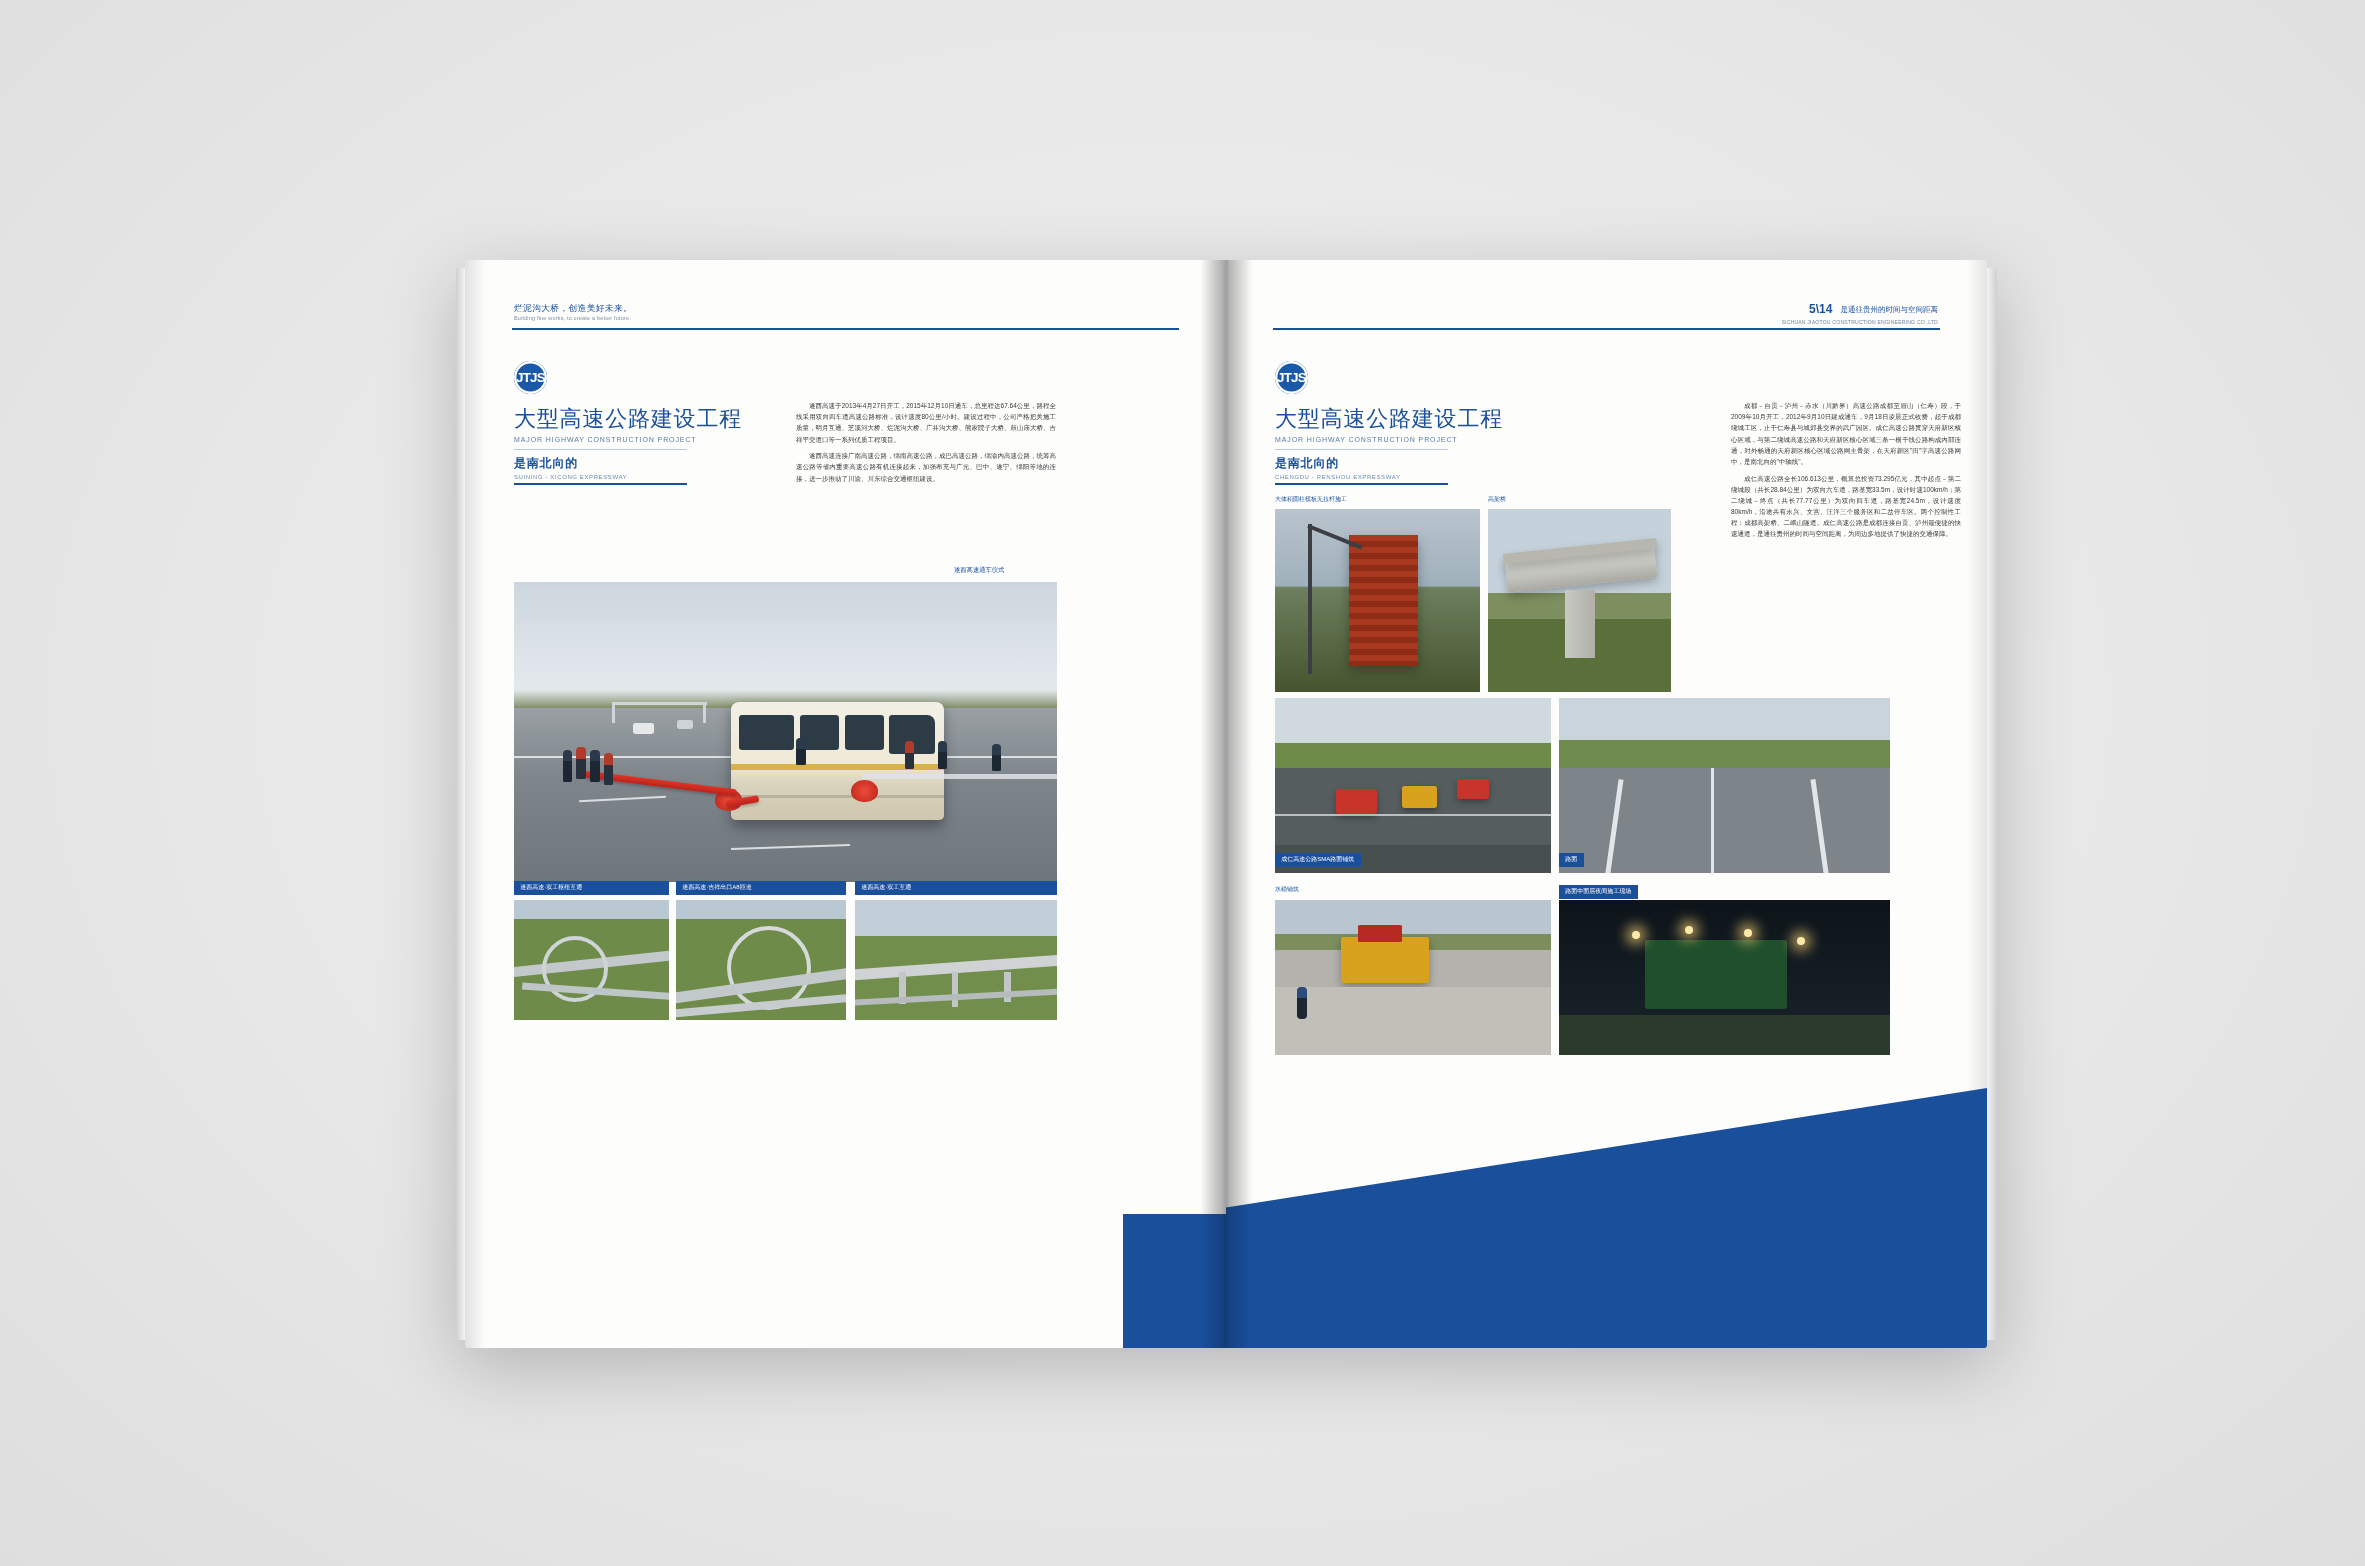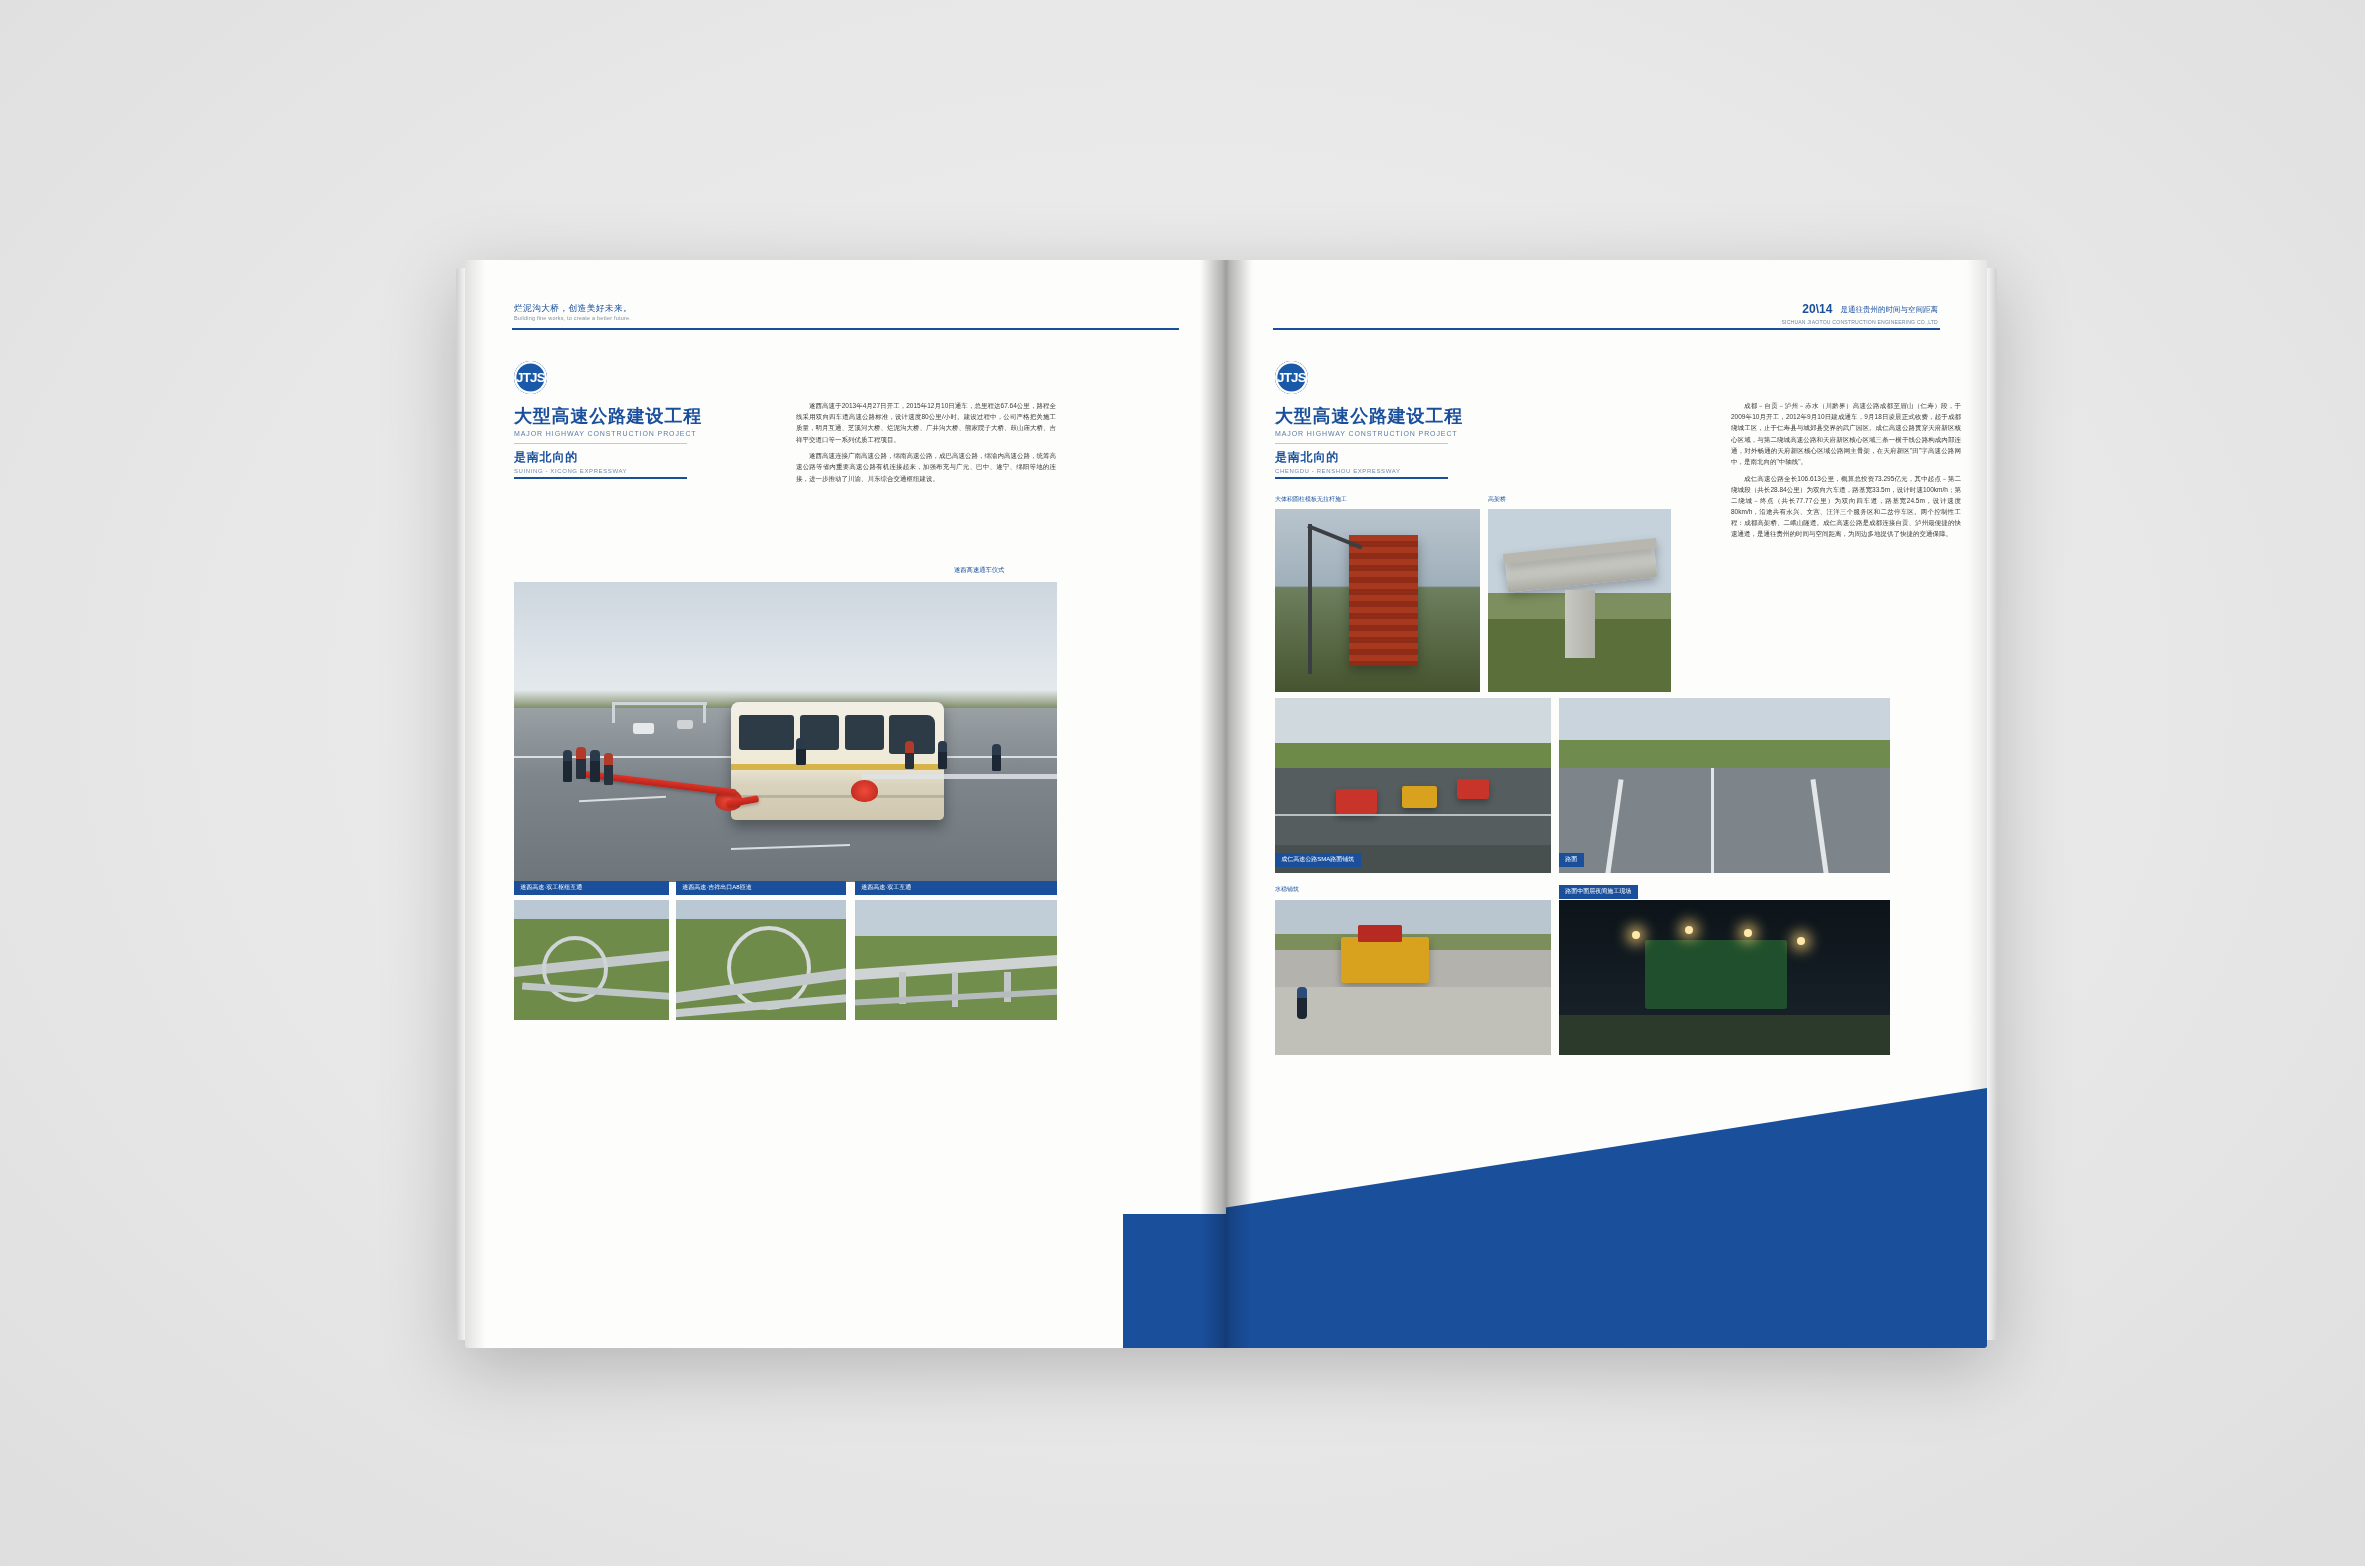--- a/index.html
+++ b/index.html
@@ -141,23 +141,23 @@
     align-items: center;
     justify-content: center;
     font-size: 13.4px;
     font-weight: bold;
     letter-spacing: -0.8px;
     box-shadow: inset 0 0 0 2.4px #fff, inset 0 0 0 3.2px #1a59a8;
   }
 
   .title-block { position: absolute; }
   .title-cn {
-    font-size: 18px;
+    font-size: 22px;
     color: #1a4f9c;
-    font-weight: bold;
+    font-weight: normal;
     letter-spacing: 0.8px;
     white-space: nowrap;
   }
   .title-en {
     font-size: 7px;
     color: #5a7ba6;
     letter-spacing: 0.9px;
     margin-top: 2.4px;
     white-space: nowrap;
   }
@@ -476,21 +476,21 @@
     </div>
 
     <div class="blue-bar-left"></div>
   </div>
 
   <div class="page right">
 
     <div class="topline"></div>
     <div class="header-right">
       <div>
-        <span class="pageno">20\14</span>
+        <span class="pageno">5\14</span>
         <span class="company">是通往贵州的时间与空间距离</span>
       </div>
       <div class="company-en">SICHUAN JIAOTOU CONSTRUCTION ENGINEERING CO.,LTD</div>
     </div>
 
     <div class="logo" style="left:49px; top:101px;">
       <span>JTJS</span>
     </div>
 
     <div class="title-block" style="left:49px; top:144px;">

